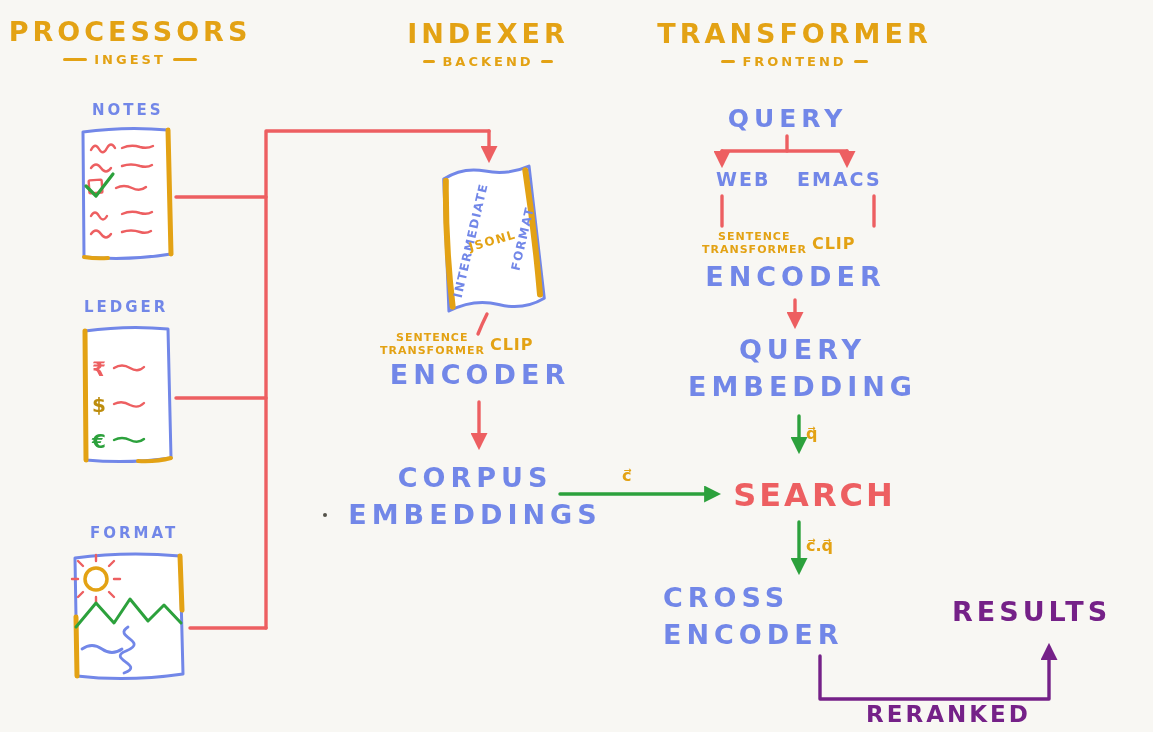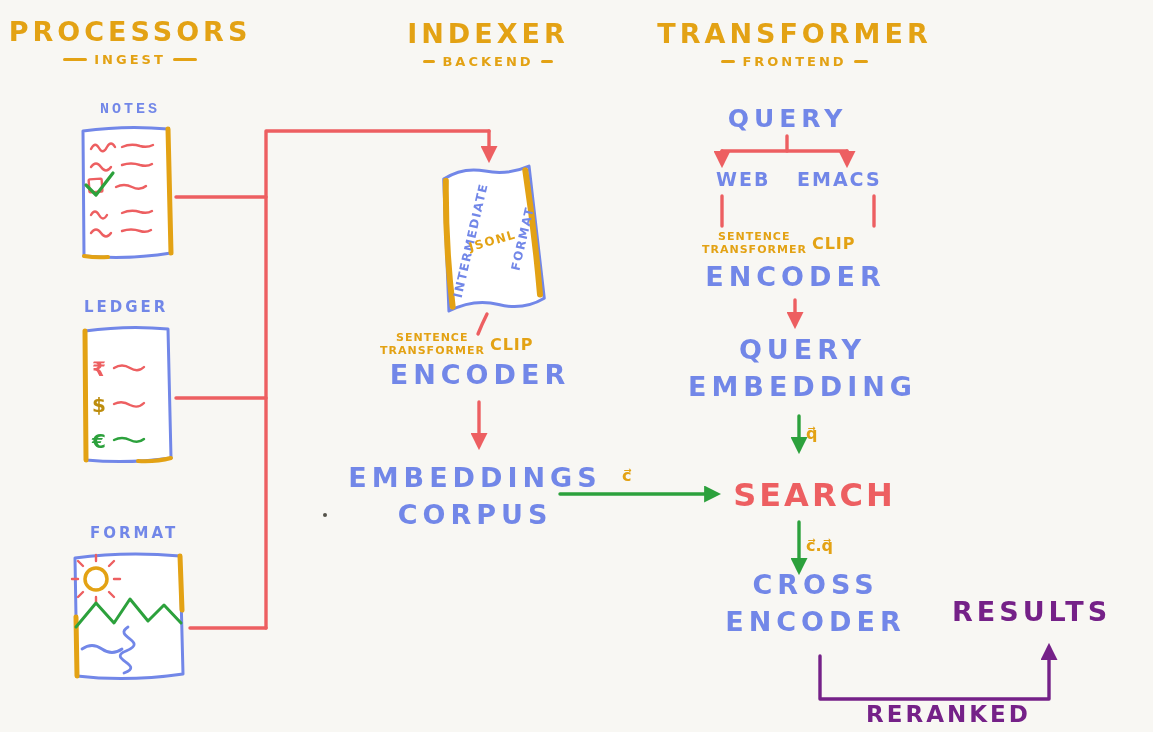--- a/index.html
+++ b/index.html
@@ -90,21 +90,21 @@
   <div class="abs header" style="left:692px;top:18px;width:205px;">
     <div class="t-title">TRANSFORMER</div>
     <div class="subtitle">
       <span class="rule" style="width:14px"></span>
       <span class="t-sub">FRONTEND</span>
       <span class="rule" style="width:14px"></span>
     </div>
   </div>
 
   <div class="abs" style="left:74px;top:101px;">
-    <div class="t-cardlabel" style="margin-left:26px;font-family:Liberation Mono, monospace;">NOTES</div>
+    <div class="t-cardlabel" style="margin-left:18px;">NOTES</div>
     <svg width="102" height="142" viewBox="0 0 102 142" style="margin-top:3px;display:block;">
       <path d="M9,10 Q52,4 94,8 L97,132 Q54,139 10,135 Z" style="fill:#ffffff;stroke:var(--blue);stroke-width:3;stroke-linejoin:round;"></path>
       <path d="M94,8 L97,132" style="fill:none;stroke:var(--yellow);stroke-width:5;stroke-linecap:round;"></path>
       <path d="M10,135 Q22,137 34,136" style="fill:none;stroke:var(--yellow);stroke-width:4;stroke-linecap:round;"></path>
       <g style="stroke:var(--red);stroke-width:2.4;fill:none;stroke-linecap:round;">
         <path d="M17,28 q4,-8 8,-1 q4,7 8,-1 q4,-7 8,0"></path>
         <path d="M48,26 q9,-4 18,-1 q7,2 13,-1"></path>
         <path d="M17,46 q5,-7 10,0 q5,7 10,0"></path>
         <path d="M48,44 q9,-3 18,0 q7,2 12,-1"></path>
         <rect x="15" y="58" width="13" height="13" rx="1" transform="rotate(-4 21 64)"></rect>
@@ -165,22 +165,22 @@
   <div class="abs model" style="left:380px;top:331px;">
     <div class="model-lines">
       <span style="margin-left:16px;">SENTENCE</span>
       <span>TRANSFORMER</span>
     </div>
     <span class="model-clip">CLIP</span>
   </div>
   <div class="abs t-node" style="left:380px;top:356px;width:200px;text-align:center;">ENCODER</div>
 
   <div class="abs" style="left:330px;top:459px;width:290px;text-align:center;">
+    <div class="t-node">CORPUS</div>
     <div class="t-node">EMBEDDINGS</div>
-    <div class="t-node">CORPUS</div>
   </div>
   <div class="abs t-vec" style="left:622px;top:466px;">c⃗</div>
 
   <div class="abs t-node" style="left:715px;top:100px;width:145px;text-align:center;font-size:25px;">QUERY</div>
   <div class="abs t-small-node" style="left:716px;top:168px;">WEB</div>
   <div class="abs t-small-node" style="left:797px;top:168px;">EMACS</div>
 
   <div class="abs model" style="left:702px;top:230px;">
     <div class="model-lines">
       <span style="margin-left:16px;">SENTENCE</span>
@@ -192,21 +192,21 @@
 
   <div class="abs" style="left:655px;top:331px;width:295px;text-align:center;">
     <div class="t-node">QUERY</div>
     <div class="t-node">EMBEDDING</div>
   </div>
   <div class="abs t-vec" style="left:806px;top:424px;">q⃗</div>
 
   <div class="abs t-search" style="left:722px;top:476px;width:185px;">SEARCH</div>
   <div class="abs t-vec" style="left:806px;top:536px;">c⃗.q⃗</div>
 
-  <div class="abs" style="left:663px;top:566px;width:305px;text-align:center;">
+  <div class="abs" style="left:663px;top:579px;width:305px;">
     <div class="t-node">CROSS</div>
     <div class="t-node">ENCODER</div>
   </div>
 
   <div class="abs t-results" style="left:952px;top:596px;">RESULTS</div>
   <div class="abs t-reranked" style="left:866px;top:701px;">RERANKED</div>
 
   <div class="abs ink-dot" style="left:323px;top:513px;"></div>
 
 </div>

